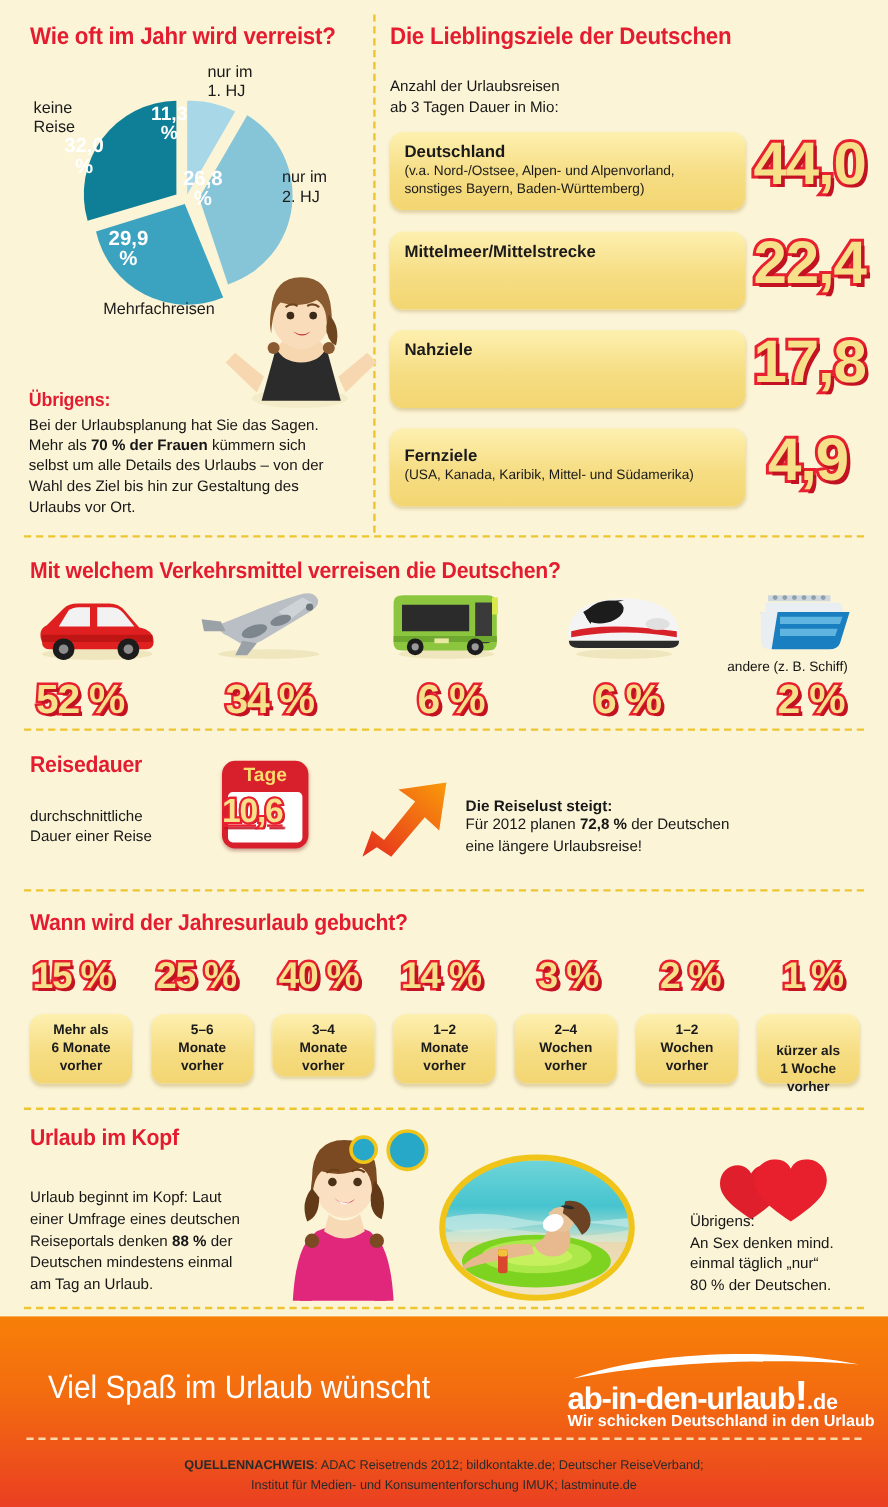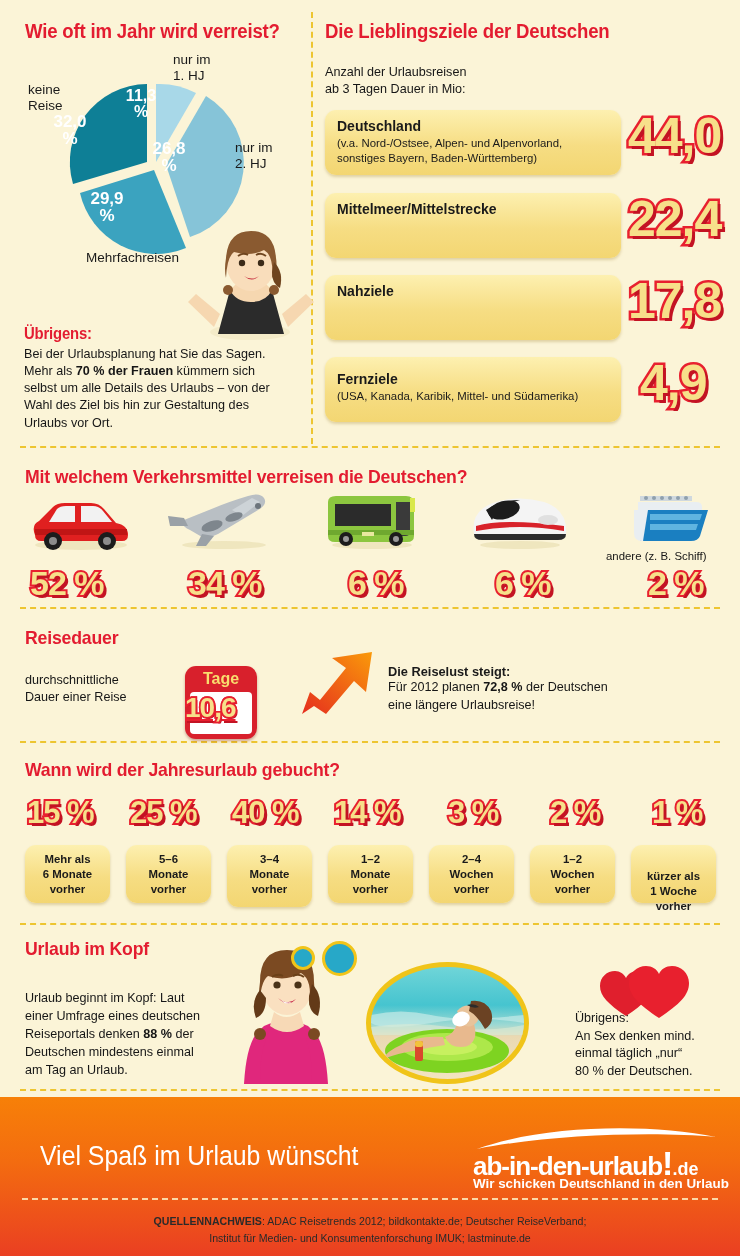--- a/index.html
+++ b/index.html
@@ -240,21 +240,21 @@
     <div class="bignum bignum-pct" style="position:absolute; left:648px; top:566px;">2 %</div>
   </div>
 
   <div>
     <div class="h-red h2" style="position:absolute; left:25px; top:627px; width:260px;">Reisedauer</div>
     <div class="body-txt" style="position:absolute; left:25px; top:672px; width:160px; font-size:12.6px; line-height:1.35;">
       <span>durchschnittliche</span><br>
       <span>Dauer einer Reise</span>
     </div>
 
-    <div style="position:absolute; left:185px; top:666px; width:72px; height:73px; background:#d8202c; border-radius:11px; box-shadow:0 2px 3px rgba(120,20,20,.35);">
+    <div style="position:absolute; left:185px; top:634px; width:72px; height:73px; background:#d8202c; border-radius:11px; box-shadow:0 2px 3px rgba(120,20,20,.35);">
       <div style="position:absolute; left:0; top:4px; width:72px; text-align:center; color:#f8dd6e; font-weight:bold; font-size:16px; font-family:'Liberation Sans Narrow','Liberation Sans',sans-serif;">Tage</div>
       <div style="position:absolute; left:5px; top:26px; width:62px; height:42px; background:#fff; border-radius:4px;"></div>
       <div class="bignum" style="position:absolute; left:0; top:28px; width:48px; text-align:center; font-size:28px; -webkit-text-stroke:3.5px #e8202f; text-shadow:2px 2px 0 #c31323;text-decoration:underline;">10,6</div>
     </div>
 
     <svg style="position:absolute; left:296px; top:648px;" width="82" height="70" viewBox="0 0 82 70">
       <defs>
           <linearGradient id="ag" x1="0" y1="1" x2="1" y2="0">
         <stop offset="0" stop-color="#e52d1e"></stop>
             <stop offset="1" stop-color="#fa9a0a"></stop>
@@ -287,21 +287,21 @@
     <div class="bignum bignum-book" style="position:absolute; left:130px; top:797px;">25 %</div>
     <div class="ybox" style="position:absolute; left:126px; top:845px; width:85px; height:58px;">
       <div style="text-align:center; padding-top:7px; font-weight:bold; font-size:11.4px; line-height:1.32;">
         <span>5–6</span><br>
         <span>Monate</span><br>
         <span>vorher</span>
       </div>
     </div>
 
     <div class="bignum bignum-book" style="position:absolute; left:232px; top:797px;">40 %</div>
-    <div class="ybox" style="position:absolute; left:227px; top:845px; width:85px; height:62px;">
+    <div class="ybox" style="position:absolute; left:227px; top:845px; width:85px; height:52px;">
       <div style="text-align:center; padding-top:7px; font-weight:bold; font-size:11.4px; line-height:1.32;">
         <span>3–4</span><br>
         <span>Monate</span><br>
         <span>vorher</span>
       </div>
     </div>
 
     <div class="bignum bignum-book" style="position:absolute; left:334px; top:797px;">14 %</div>
     <div class="ybox" style="position:absolute; left:328px; top:845px; width:85px; height:58px;">
       <div style="text-align:center; padding-top:7px; font-weight:bold; font-size:11.4px; line-height:1.32;">

